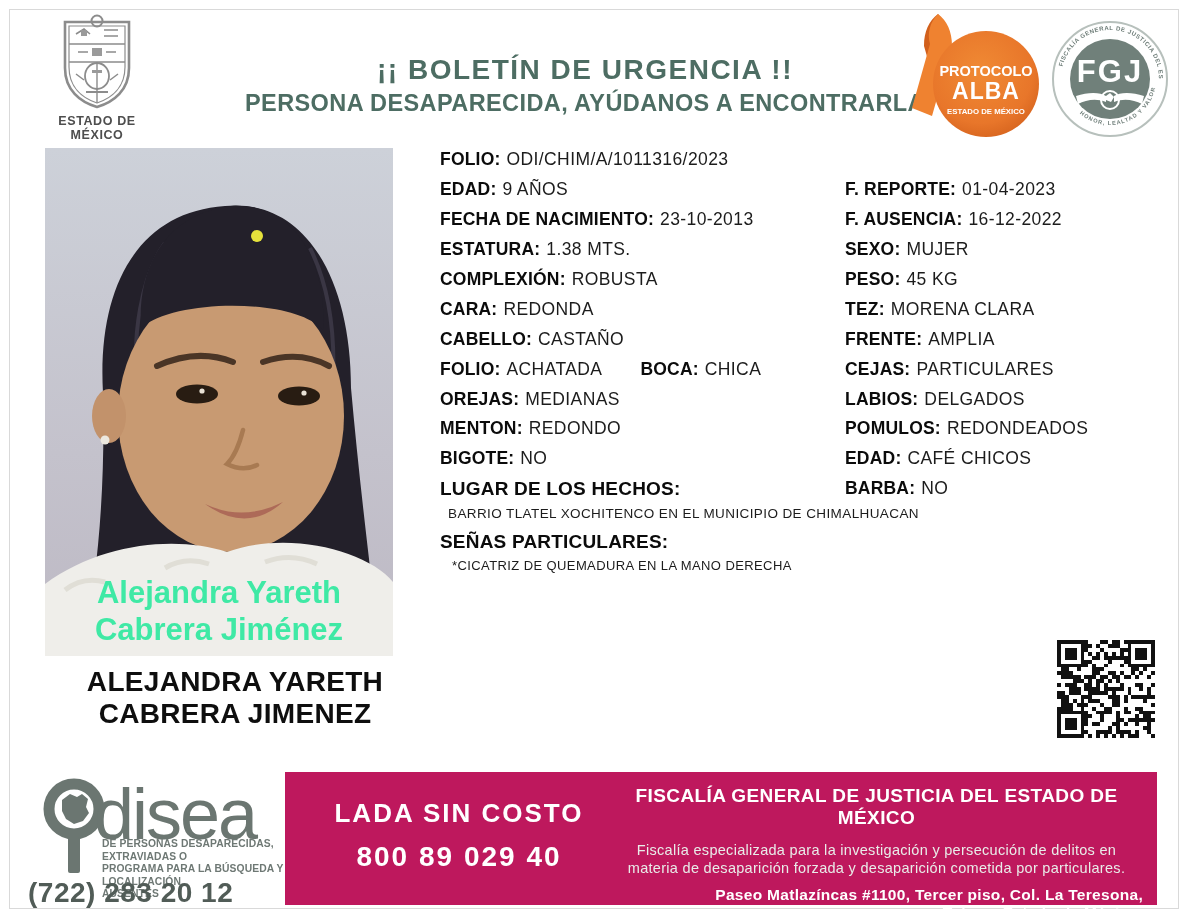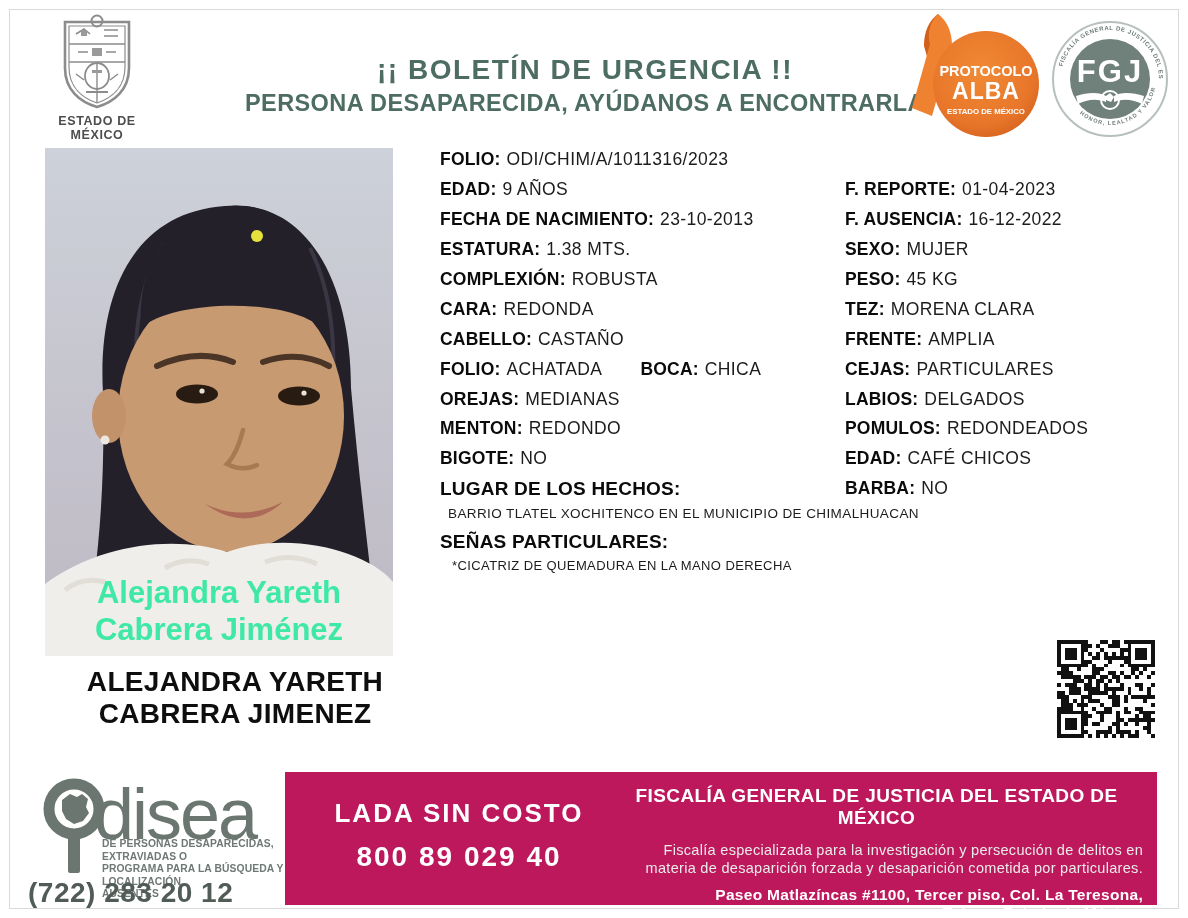--- a/index.html
+++ b/index.html
@@ -52,21 +52,21 @@
   .disea-text { font-size:72px; font-weight:400; color:#6b7671; letter-spacing:-2px; line-height:72px; margin-left:-12px; }
   .program { position:absolute; left:74px; top:60px; font-size:10.3px; font-weight:600; color:#6e7874; line-height:12.5px; letter-spacing:0.1px; }
   .phone { position:absolute; left:0; top:99px; font-size:28px; font-weight:800; color:#515c57; letter-spacing:0.5px; }
 
   .darkbox { position:absolute; left:285px; top:772px; width:872px; height:133px; background:#be185d; color:#ffffff; }
   .lada { position:absolute; left:34px; top:26px; width:280px; text-align:center; }
   .lada-label { font-size:26px; font-weight:800; letter-spacing:2px; }
   .lada-number { font-size:28px; font-weight:700; letter-spacing:2px; margin-top:12px; }
   .fgj-info { position:absolute; left:325px; right:14px; top:13px; }
   .fgj-title { font-size:19px; font-weight:800; letter-spacing:0.4px; text-align:center; }
-  .fgj-desc { margin-top:12px; font-size:14.5px; color:#e9ece9; text-align:right; line-height:18px; letter-spacing:0.3px; }
+  .fgj-desc { margin-top:12px; font-size:14.5px; color:#e9ece9; text-align:center; line-height:18px; letter-spacing:0.3px; }
   .fgj-addr { margin-top:9px; font-size:15.5px; font-weight:800; text-align:right; line-height:18px; letter-spacing:0.3px; }
 </style>
 </head>
 <body>
 
 <div class="page">
   <div class="frame"></div>
 
   <div class="state-logo">
     <svg width="82" height="96" viewBox="0 0 82 96">

